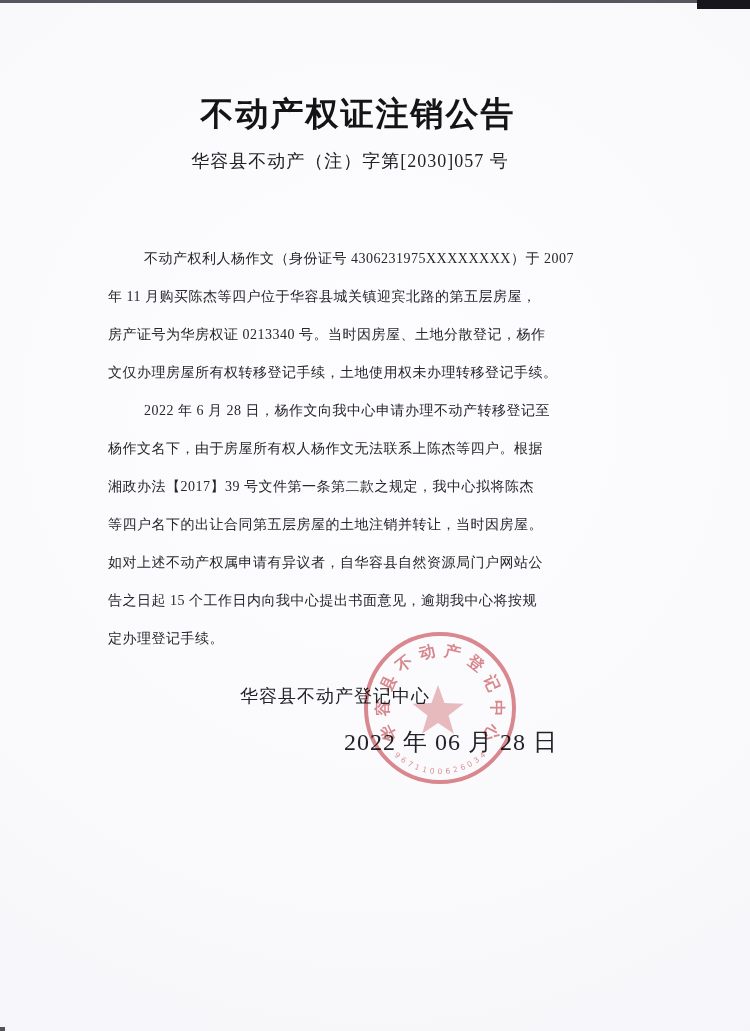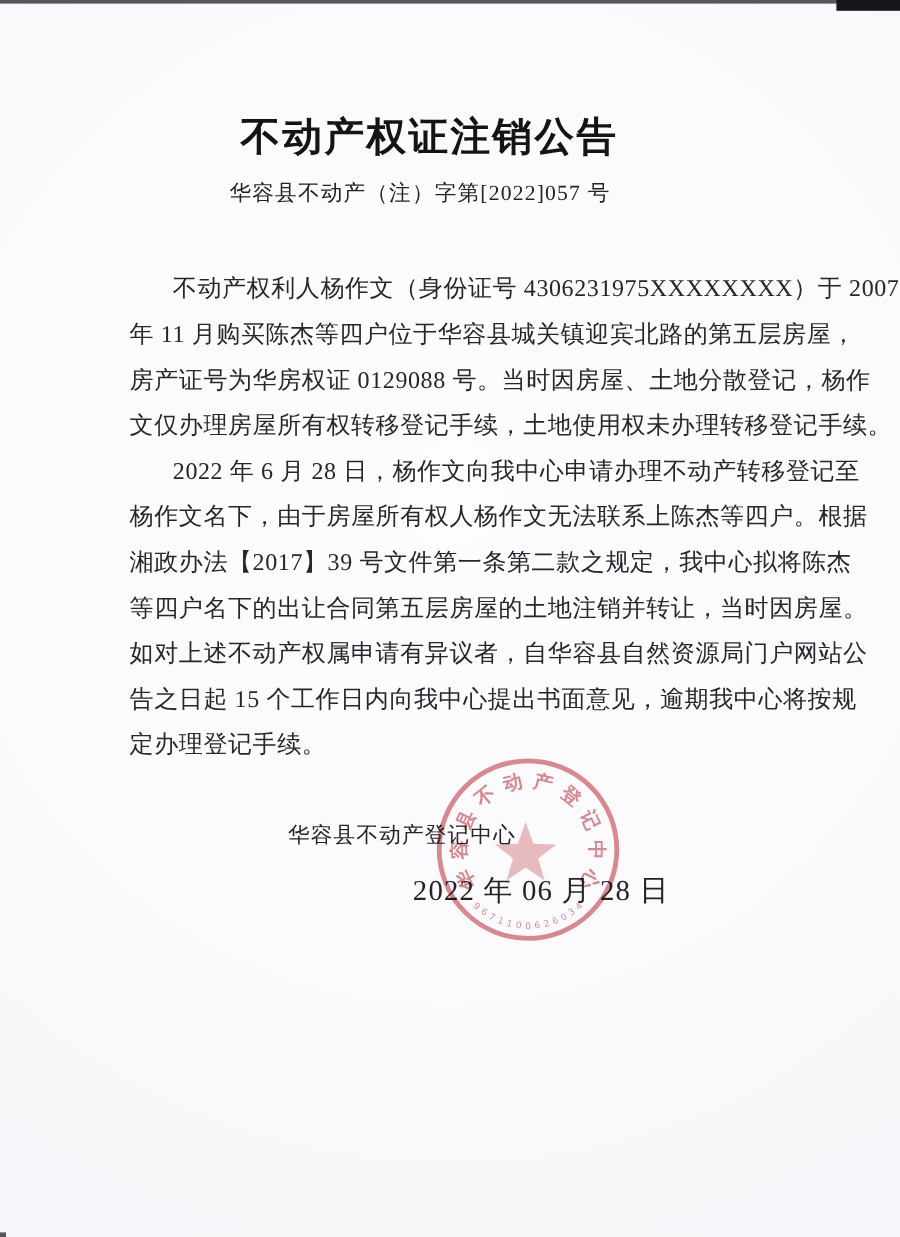--- a/index.html
+++ b/index.html
@@ -26,22 +26,22 @@
   .title{
     position:absolute;left:0;top:92px;width:716px;
     margin:0;text-align:center;
     font-size:33px;font-weight:bold;letter-spacing:2px;color:#141417;
   }
   .docno{
     position:absolute;left:0;top:149px;width:700px;
     text-align:center;font-size:18px;letter-spacing:1px;color:#222226;
   }
   .body-block{
-    position:absolute;left:108px;top:222px;width:545px;
-    font-size:20px;color:#26262b;
+    position:absolute;left:108px;top:240px;width:545px;
+    font-size:14px;color:#26262b;
   }
   .body-line{
     height:38px;line-height:38px;
     white-space:nowrap;letter-spacing:.5px;
   }
   .body-line.indent{padding-left:36px;}
 
   .signature{
     position:absolute;left:240px;top:684px;width:400px;
     text-align:left;font-size:18px;letter-spacing:1px;color:#232327;
@@ -67,26 +67,26 @@
 <body>
 
 <div class="page">
 
   <div class="scan-edge-top"></div>
   <div class="scan-corner"></div>
   <div class="scan-speck"></div>
 
   <h1 class="title">不动产权证注销公告</h1>
 
-  <div class="docno">华容县不动产（注）字第[2022]057 号</div>
+  <div class="docno">华容县不动产（注）字第[2030]057 号</div>
 
   <div class="body-block">
     <div class="body-line indent">不动产权利人杨作文（身份证号 4306231975XXXXXXXX）于 2007</div>
     <div class="body-line">年 11 月购买陈杰等四户位于华容县城关镇迎宾北路的第五层房屋，</div>
-    <div class="body-line">房产证号为华房权证 0129088 号。当时因房屋、土地分散登记，杨作</div>
+    <div class="body-line">房产证号为华房权证 0213340 号。当时因房屋、土地分散登记，杨作</div>
     <div class="body-line">文仅办理房屋所有权转移登记手续，土地使用权未办理转移登记手续。</div>
     <div class="body-line indent">2022 年 6 月 28 日，杨作文向我中心申请办理不动产转移登记至</div>
     <div class="body-line">杨作文名下，由于房屋所有权人杨作文无法联系上陈杰等四户。根据</div>
     <div class="body-line">湘政办法【2017】39 号文件第一条第二款之规定，我中心拟将陈杰</div>
     <div class="body-line">等四户名下的出让合同第五层房屋的土地注销并转让，当时因房屋。</div>
     <div class="body-line">如对上述不动产权属申请有异议者，自华容县自然资源局门户网站公</div>
     <div class="body-line">告之日起 15 个工作日内向我中心提出书面意见，逾期我中心将按规</div>
     <div class="body-line">定办理登记手续。</div>
   </div>
 

